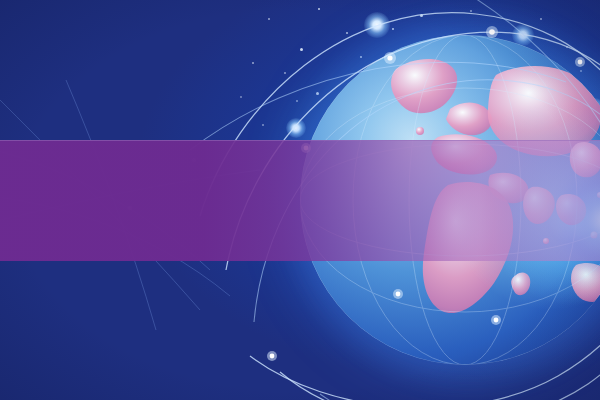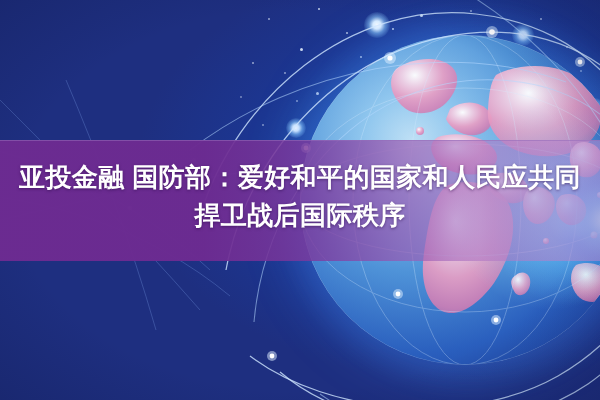--- a/index.html
+++ b/index.html
@@ -254,18 +254,14 @@
       <circle class="node" cx="150" cy="108" r="2.2" opacity=".8"></circle>
       <circle class="node" cx="214" cy="60" r="2" opacity=".6"></circle>
     </svg>
   </div>
 
   <div class="bg-vignette"></div>
 
   <div class="band"></div>
   <div class="band-top-edge"></div>
 
-  <div class="headline">
-    <span class="hl-line hl-1">亚投金融 国防部：爱好和平的国家和人民应共同</span>
-    <span class="hl-line hl-2">捍卫战后国际秩序</span>
-  </div>
 
 </div>
 
 </body></html>

